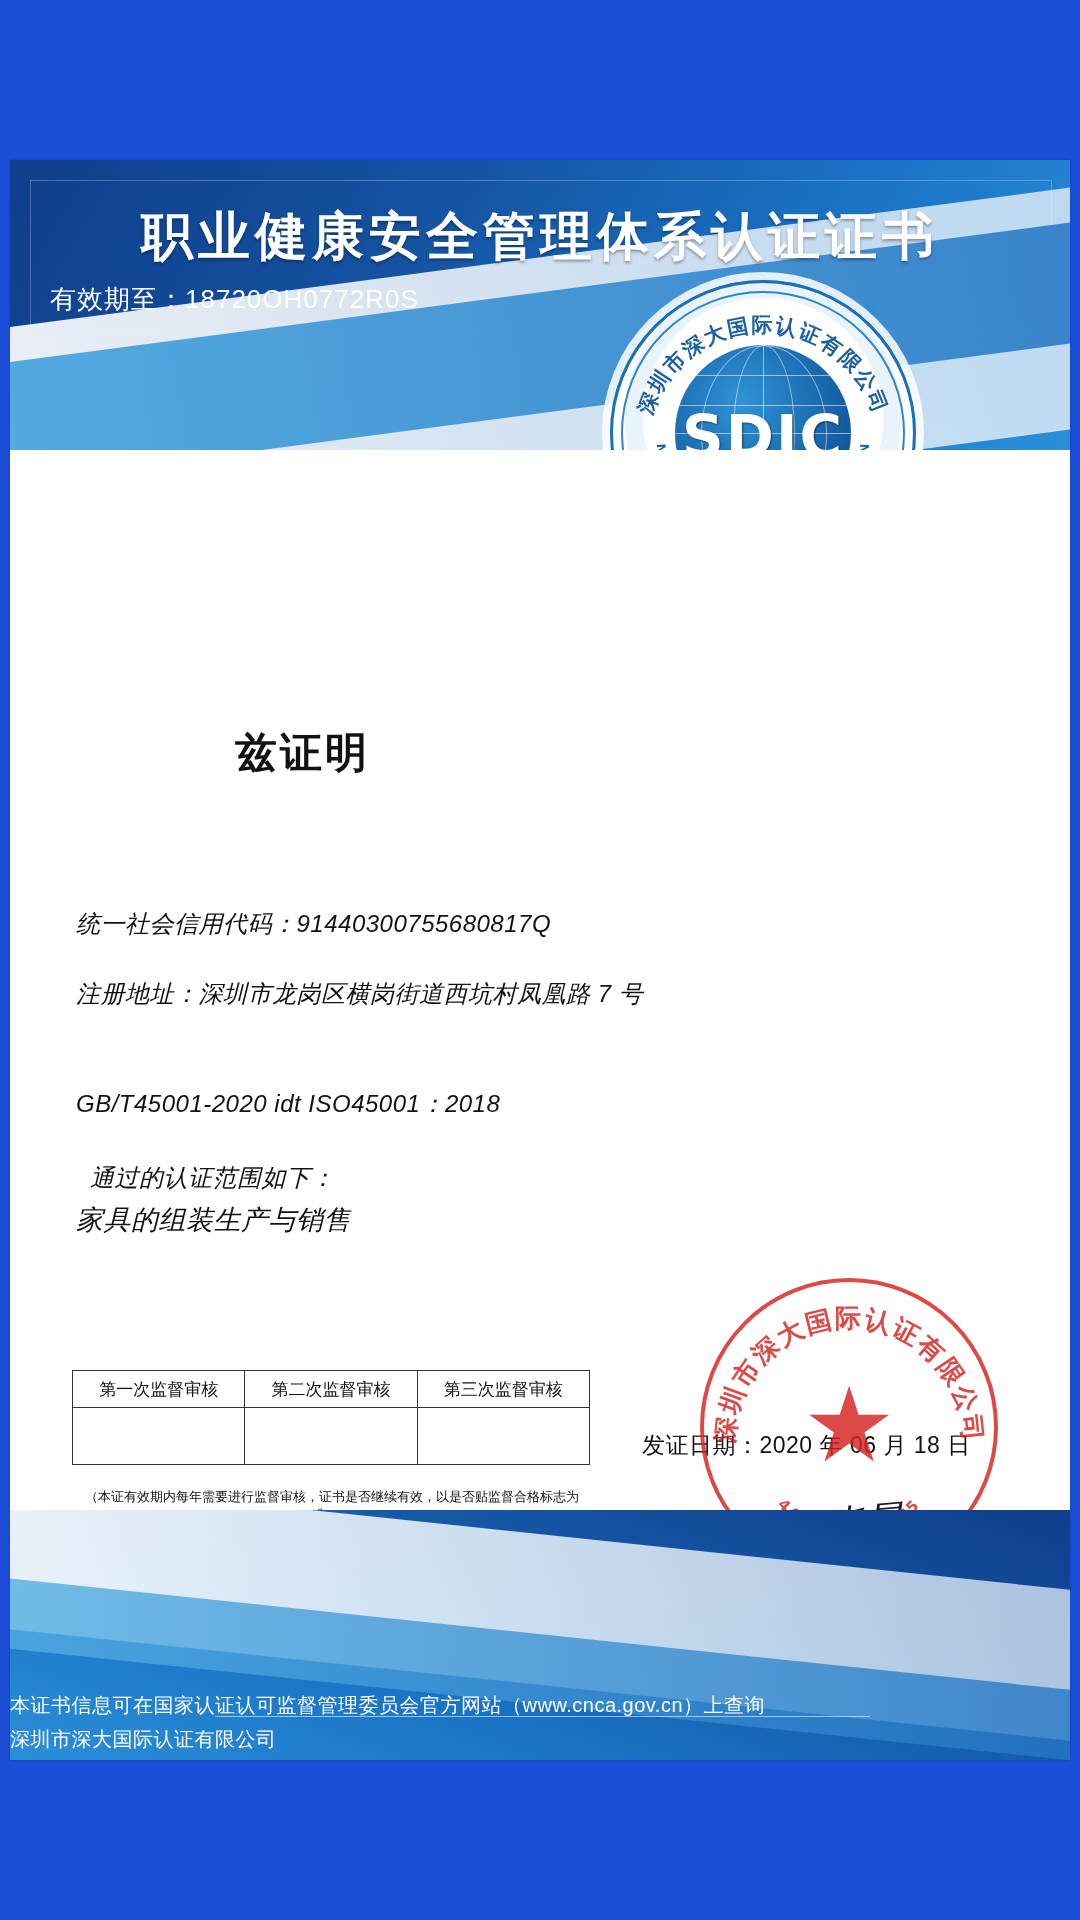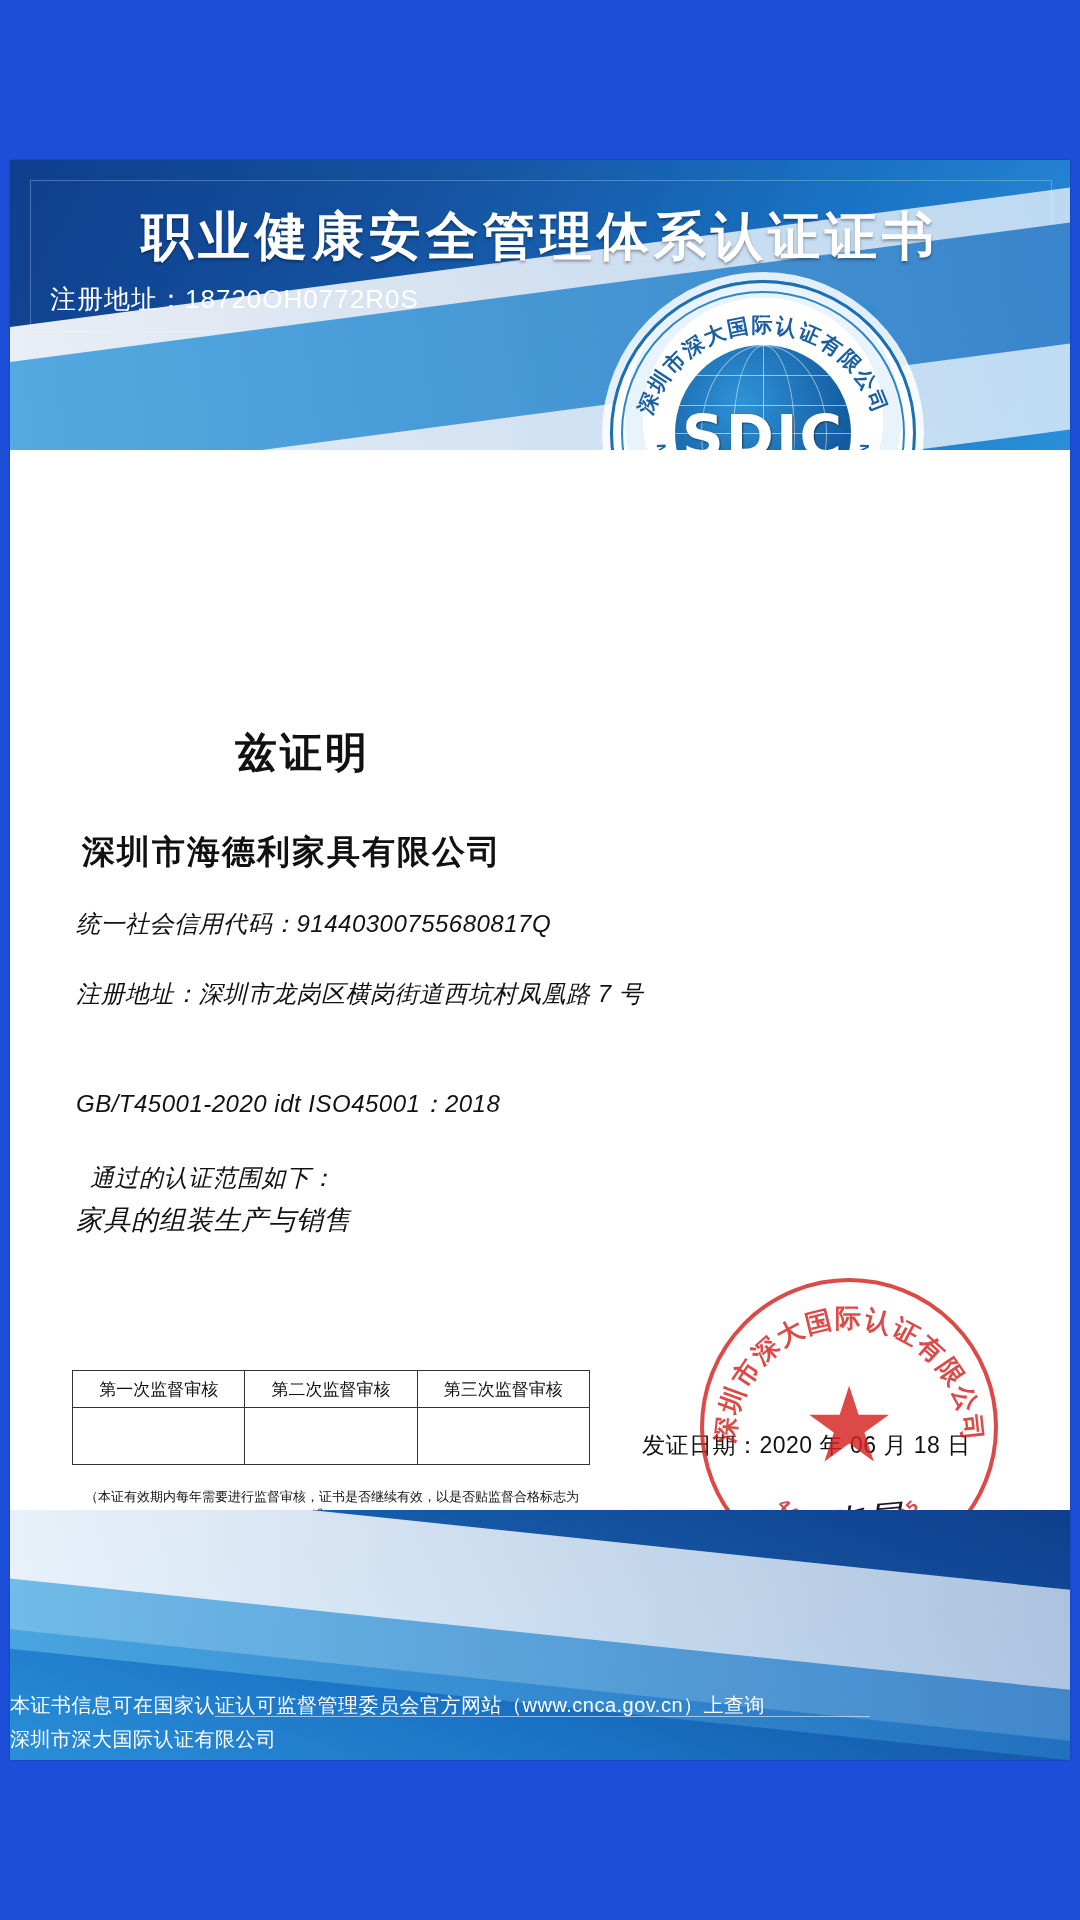--- a/index.html
+++ b/index.html
@@ -358,21 +358,21 @@
   <div class="cert">
 
     <div class="top-band">
       <div class="hairline"></div>
       <div class="swoosh1"></div>
       <div class="swoosh2"></div>
     </div>
 
     <div class="cert-title">职业健康安全管理体系认证证书</div>
     <div class="cert-no">
-      <span>注册地址：</span><span>18720OH0772R0S</span>
+      <span>有效期至：</span><span>18720OH0772R0S</span>
     </div>
 
     <div class="ribbon">
       <div class="strip s1"></div>
       <div class="strip s2"></div>
       <div class="strip s3"></div>
       <div class="strip s4"></div>
       <div class="strip s5"></div>
       <div class="strip s6"></div>
       <div class="strip s7"></div>
@@ -401,21 +401,20 @@
         <div class="par" style="top:60px"></div>
         <div class="par" style="top:88px"></div>
         <div class="par" style="top:116px"></div>
         <div class="par" style="top:146px"></div>
       </div>
       <div class="sdic-text">SDIC</div>
     </div>
 
     <div class="body-area">
       <div class="zheng">兹证明</div>
-      <div class="company">深圳市海德利家具有限公司</div>
       <div class="line l-credit">统一社会信用代码：91440300755680817Q</div>
       <div class="line l-addr">注册地址：深圳市龙岗区横岗街道西坑村凤凰路 7 号</div>
       <div class="line l-std2">GB/T45001-2020 idt ISO45001：2018</div>
       <div class="line l-scope1">通过的认证范围如下：</div>
       <div class="line l-scope2">家具的组装生产与销售</div>
 
       <table class="audit-table">
         <thead>
           <tr>
             <th>第一次监督审核</th>

